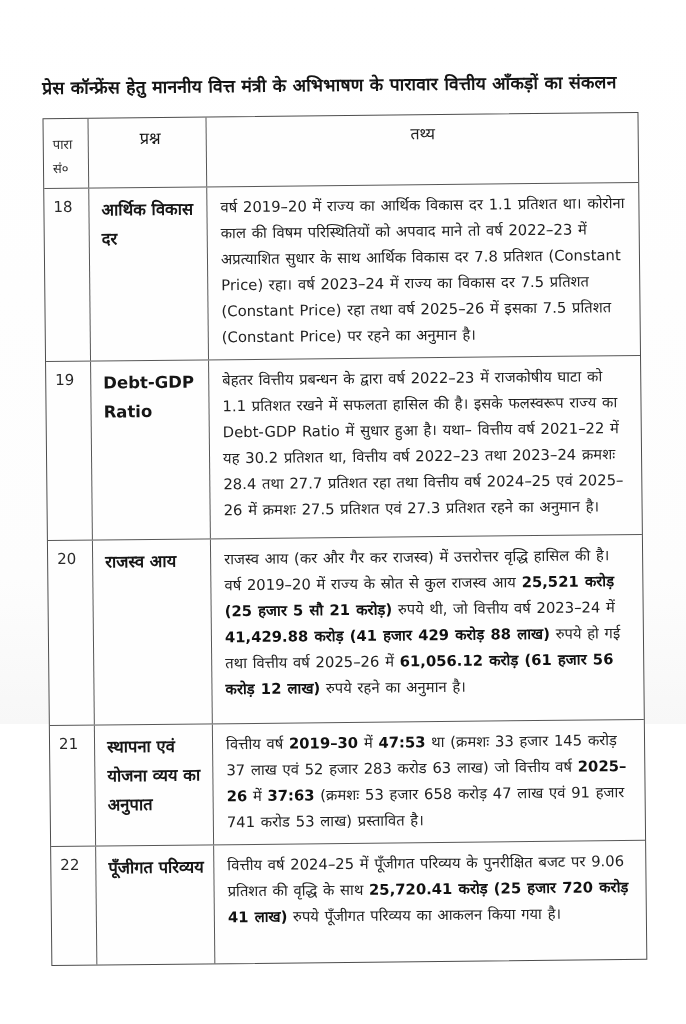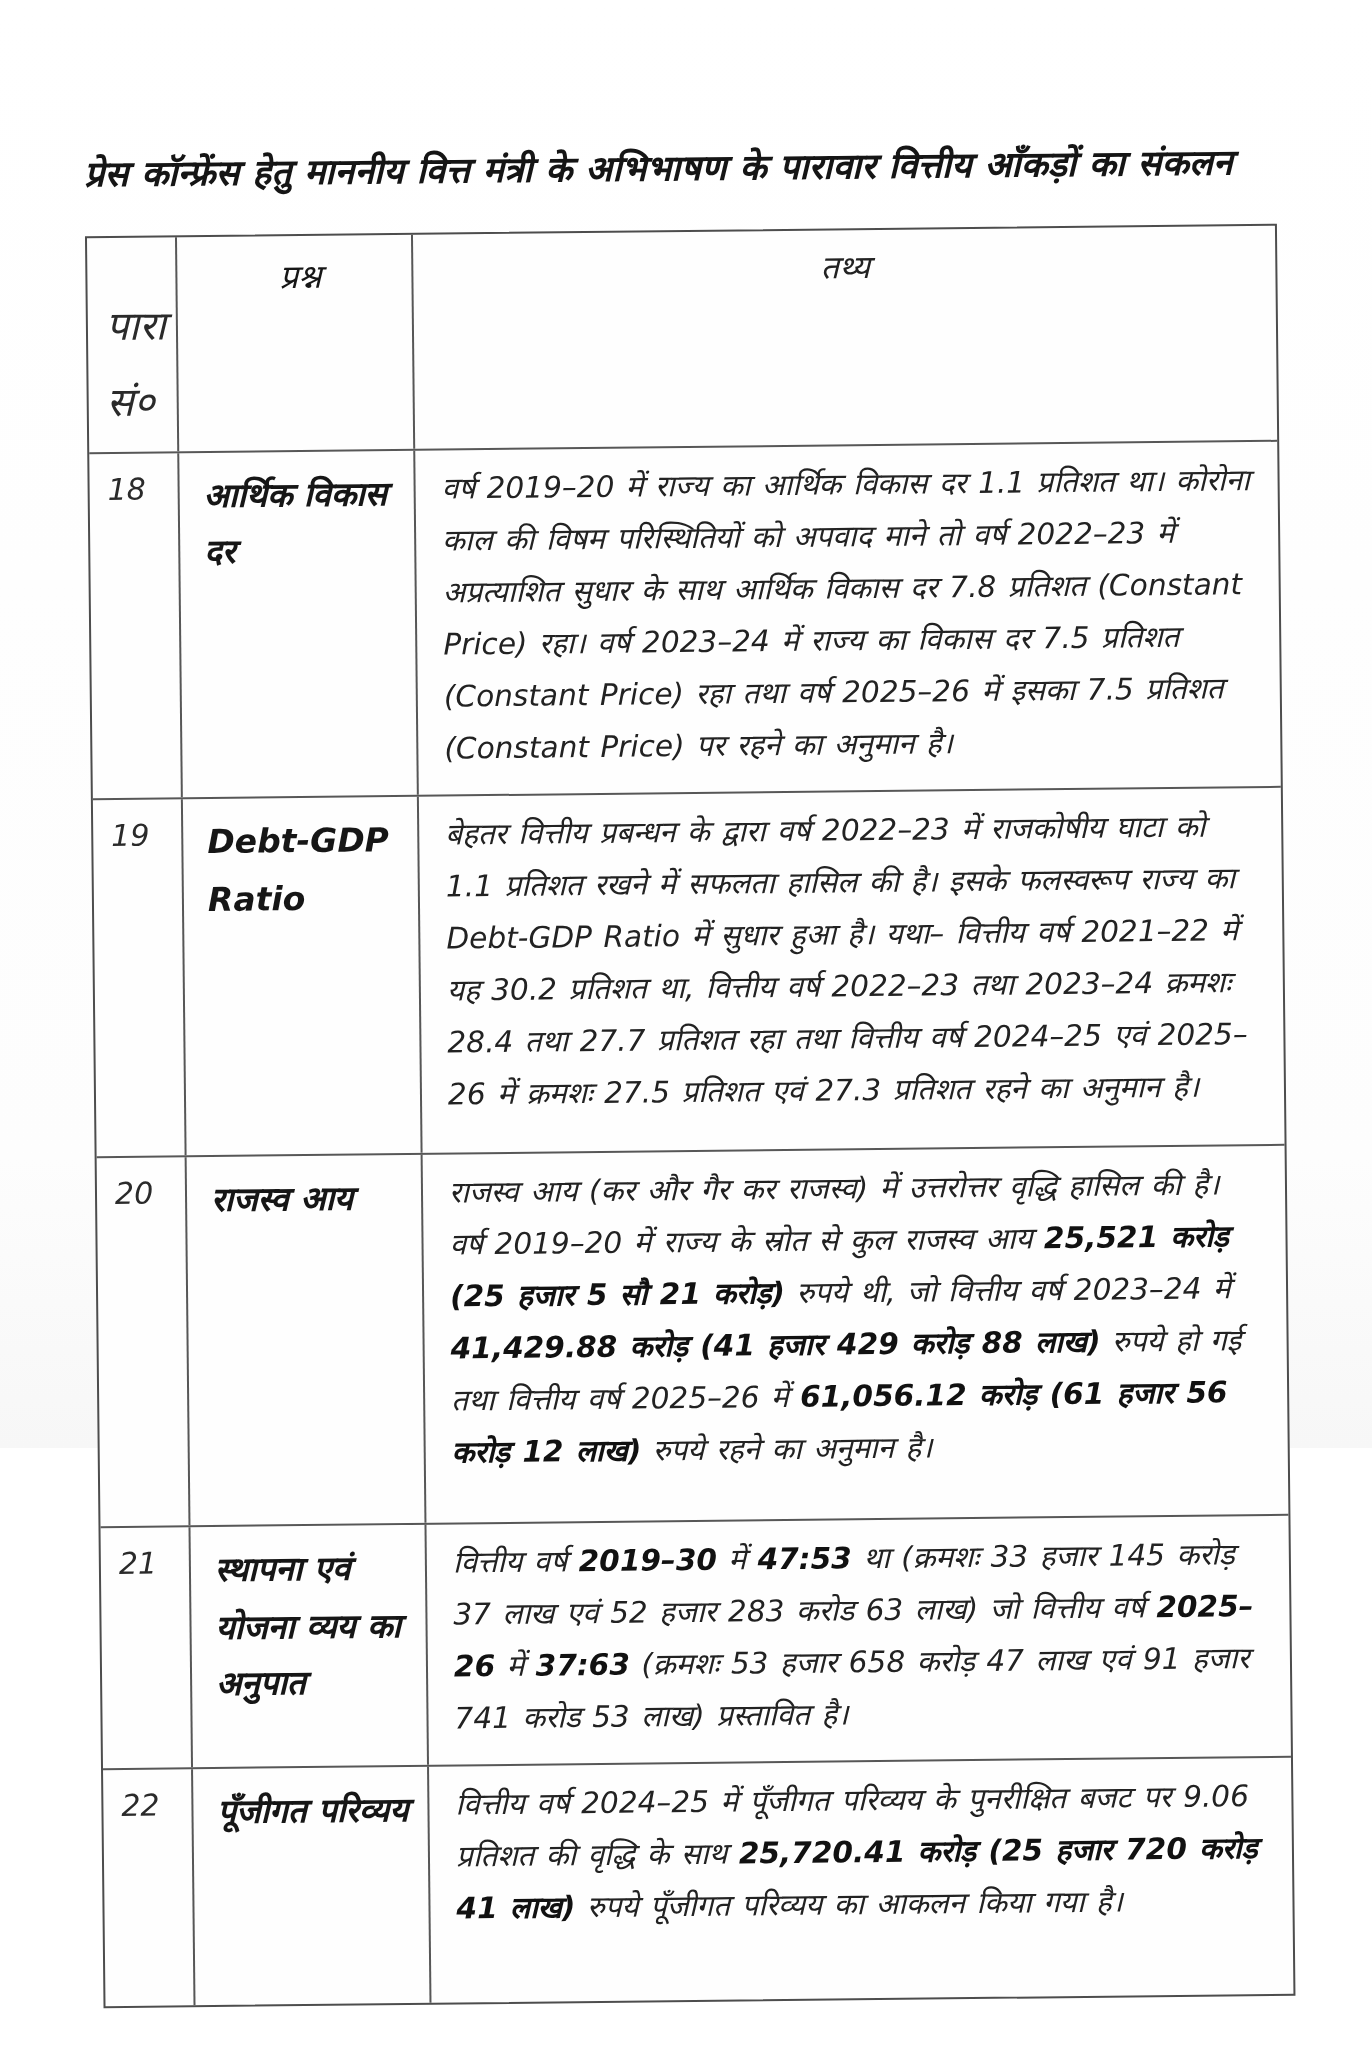--- a/index.html
+++ b/index.html
@@ -14,21 +14,20 @@
     font-family: "DejaVu Sans", "Liberation Sans", sans-serif;
     color: #1f1f1f;
     position: relative;
   }
   
   .page {
     width: 686px;
     height: 724px;
     background: linear-gradient(180deg, #ffffff 0%, #fdfdfd 80%, #f7f7f7 100%);
     position: relative;
-    font-style: italic;
   }
   .sheet {
     position: absolute;
     left: 42px;
     top: 70px;
     width: 600px;
     transform: rotate(-0.6deg);
     transform-origin: 50% 0;
   }
   .doc-title {
@@ -79,24 +78,24 @@
     font-size: 14.8px;
     line-height: 1.76;
     padding: 7px 12px 9px 13px;
     color: #222222;
     word-spacing: 1px;
   }
   .col-fact b { font-weight: bold; color: #111111; }
   
   .thead { min-height: 64px; }
   .thead .col-para {
-    font-size: 20px;
+    font-size: 13px;
     font-weight: normal;
     line-height: 1.9;
-    padding-top: 25px;
+    padding-top: 14px;
   }
   .thead .col-question {
     font-weight: normal;
     font-size: 16.5px;
     text-align: center;
     padding-top: 7px;
   }
   .thead .col-fact {
     text-align: center;
     font-size: 16px;

